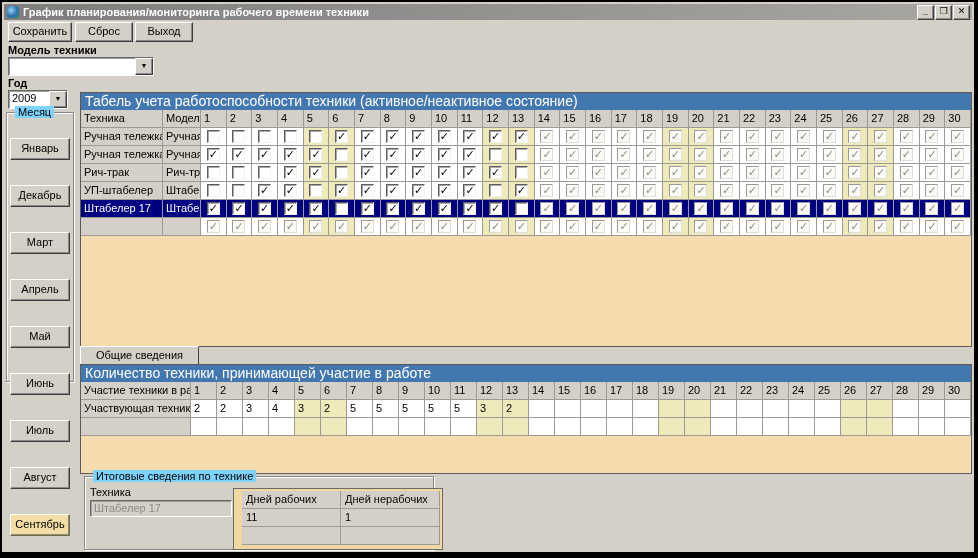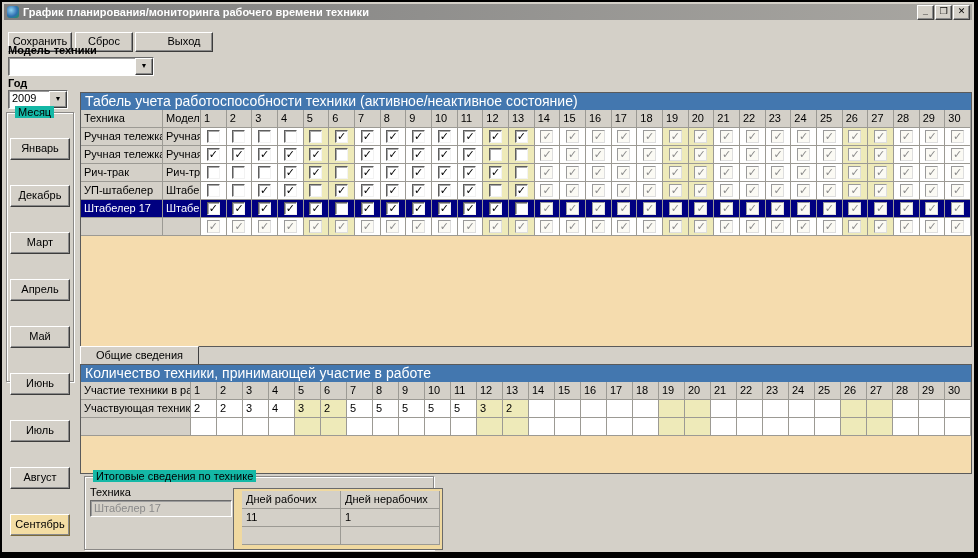--- a/index.html
+++ b/index.html
@@ -18,45 +18,45 @@
     background:radial-gradient(circle at 35% 35%,#8fd4f0,#2f6fb2 55%,#1d9a54);}
   .title-text{color:#fff;font-weight:bold;font-size:11px;white-space:nowrap;flex:1;}
   .winbtn{width:15px;height:13px;margin-left:1px;background:#d4d0c8;
     border:1px solid;border-color:#fff #404040 #404040 #fff;
     box-shadow:inset -1px -1px 0 #8a8a8a;
     font-size:9px;line-height:11px;text-align:center;font-weight:bold;color:#000;}
 
   
   .btn{position:absolute;background:#d4d0c8;border:1px solid;
     border-color:#fff #3c3c3c #3c3c3c #fff;box-shadow:inset -1px -1px 0 #8a8a8a;
-    text-align:center;font-size:11px;margin-top:10px;}
+    text-align:center;font-size:11px;}
   .toolbar-btn{height:18px;line-height:16px;}
   #btn-save{left:6px;top:20px;width:62px;}
   #btn-reset{left:73px;top:20px;width:56px;}
-  #btn-exit{left:133px;top:20px;width:56px;padding-left:20px;}
+  #btn-exit{left:133px;top:20px;width:56px;}
 
   .lbl{position:absolute;font-weight:bold;}
   #lbl-model{left:6px;top:42px;}
   #lbl-year{left:6px;top:75px;}
 
   
   .combo{position:absolute;height:17px;background:#fff;
     border:1px solid;border-color:#6a6a6a #fff #fff #6a6a6a;
     box-shadow:inset 1px 1px 0 #9a9a9a;display:flex;}
   #combo-model{left:6px;top:55px;width:144px;}
   #combo-year{left:6px;top:88px;width:58px;}
   .combo .val{flex:1;line-height:15px;padding-left:3px;overflow:hidden;white-space:nowrap;}
   .combo .arrow{width:16px;background:#d4d0c8;border:1px solid;
     border-color:#fff #3c3c3c #3c3c3c #fff;box-shadow:inset -1px -1px 0 #8a8a8a;
     font-size:7px;line-height:14px;text-align:center;color:#000;}
 
   
   .groupbox{position:absolute;border:1px solid #8a8886;
     box-shadow:1px 1px 0 #fff,inset 1px 1px 0 #fff;}
-  .groupbox>.gb-label{position:absolute;top:-7px;left:8px;background:#14b8a6;padding:0 3px;text-align:center;}
+  .groupbox>.gb-label{position:absolute;top:-7px;left:8px;background:#7dd3fc;padding:0 3px;text-align:center;}
   #month-group{left:4px;top:110px;width:66px;height:268px;}
   #month-buttons{position:absolute;left:3px;top:13px;right:3px;
     display:flex;flex-direction:column;gap:1px;}
   .month-btn{position:relative;height:20px;line-height:18px;width:58px;margin:12px auto;}
   .month-btn.selected{background:#f3dda4;border-color:#fff #7a6a3a #7a6a3a #fff;}
 
   
   .panel{position:absolute;background:#f5dcae;border:1px solid #5a5a5a;}
   #panel-timesheet{left:78px;top:90px;width:890px;height:253px;}
   #panel-participation{left:78px;top:362px;width:890px;height:108px;}

